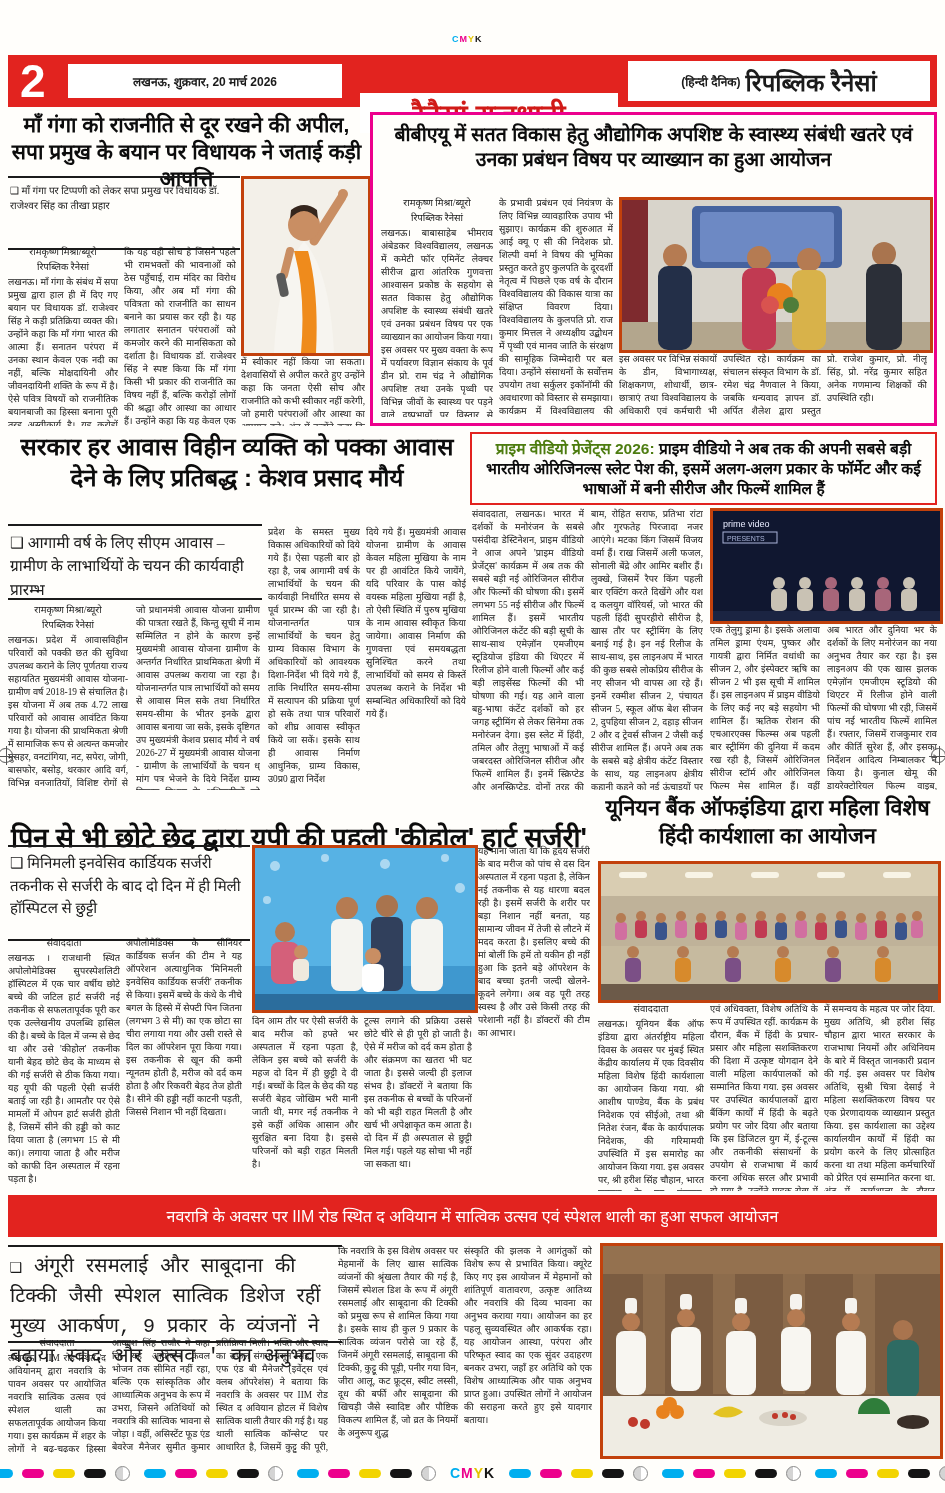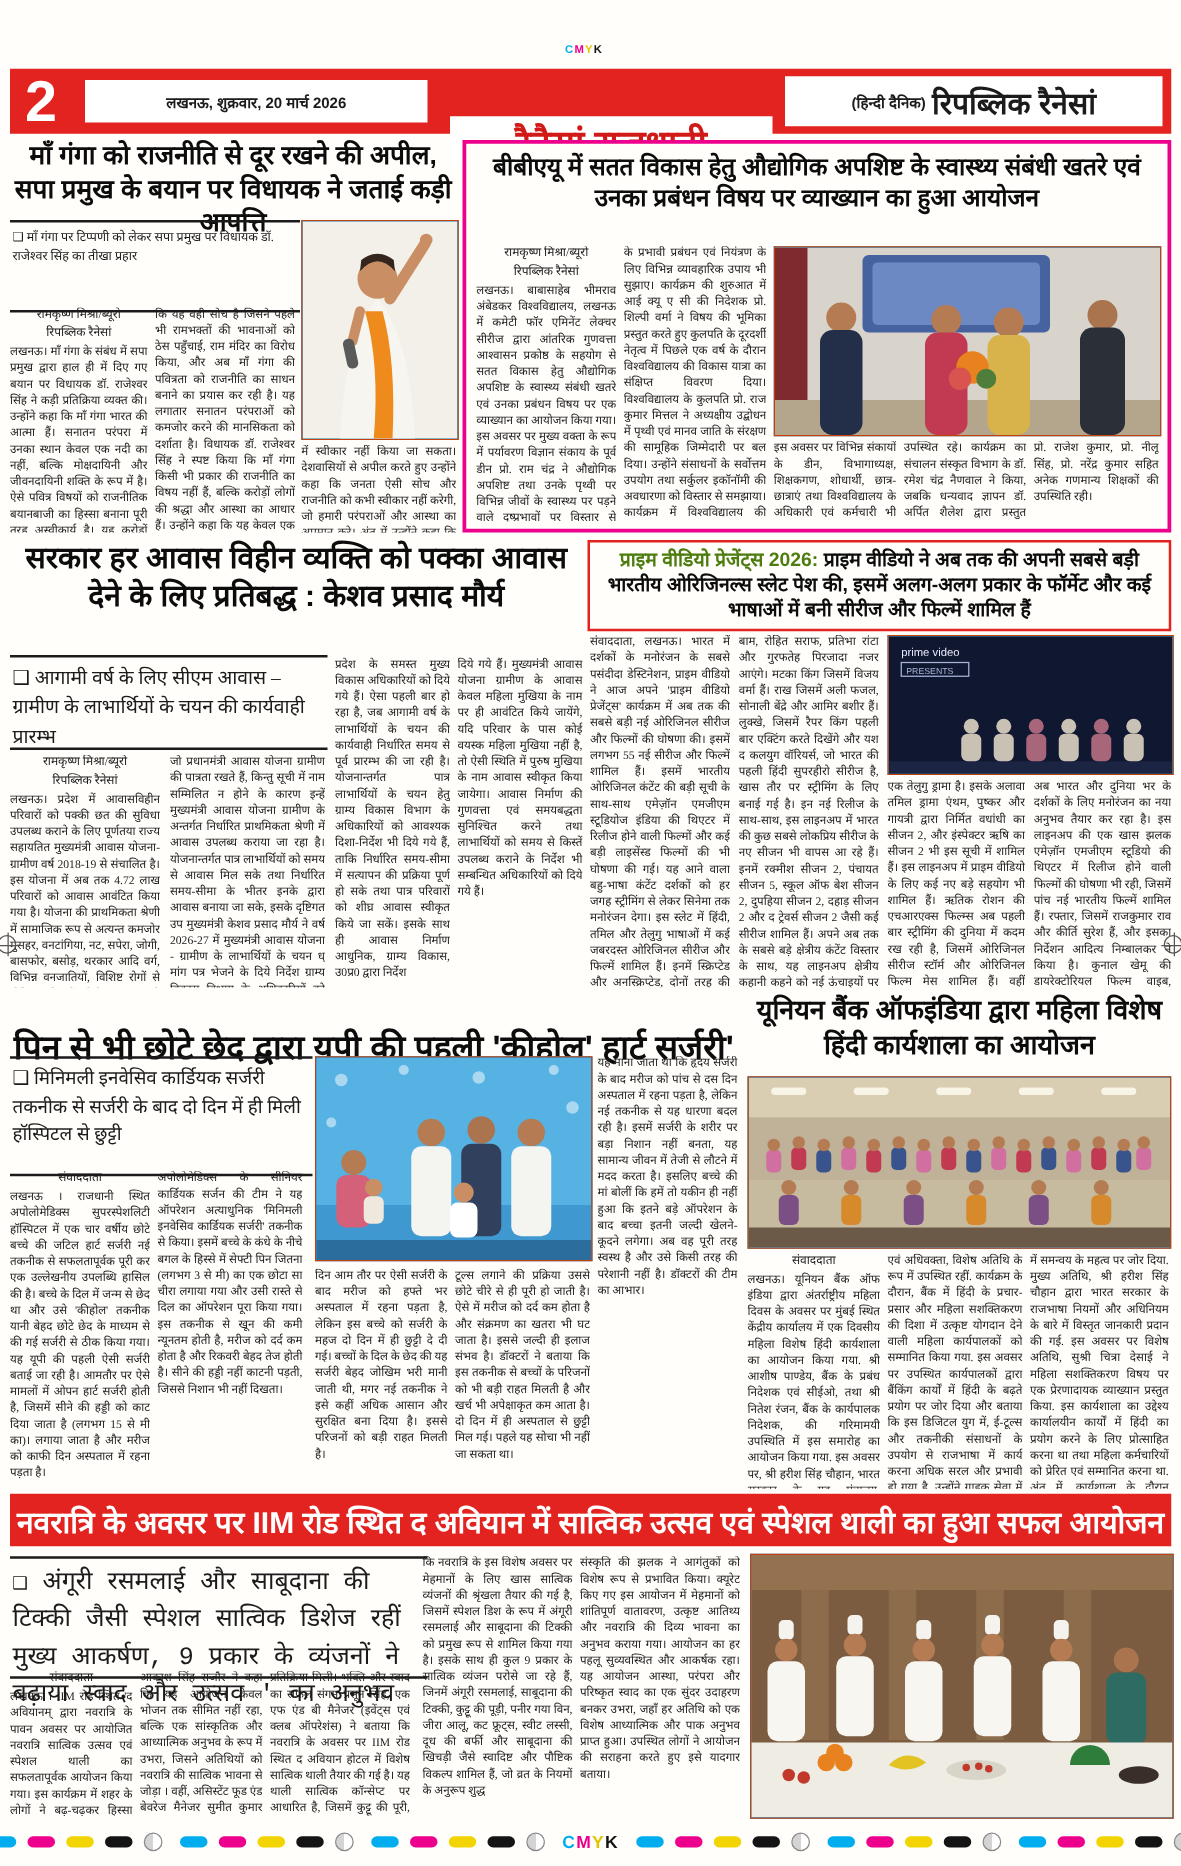--- a/index.html
+++ b/index.html
@@ -13,28 +13,28 @@
   #datebox{left:60px;top:9px;width:274px;height:34px;font-family:"Liberation Sans",sans-serif;font-weight:bold;font-size:12px;}
   #secbox{left:352px;top:6px;width:258px;height:40px;color:#d11a17;font-weight:bold;font-size:29px;font-family:"Liberation Sans",sans-serif;margin-top:32px;}
   #brandbox{left:620px;top:6px;width:302px;height:40px;font-family:"Liberation Sans",sans-serif;gap:5px;}
   #brandbox .pre{font-size:12px;font-weight:bold;}
   #brandbox .nm{font-size:24px;font-weight:bold;}
   
   .hl{font-family:"Liberation Sans",sans-serif;font-weight:bold;text-align:center;color:#0c0c0c;line-height:1.28;}
   .sub{font-size:10px;line-height:1.5;border-top:2px solid #1b1b1b;border-bottom:2px solid #1b1b1b;padding:5px 2px;}
   .bd{font-size:9.3px;line-height:1.4;text-align:justify;overflow:hidden;}
   .by{text-align:center;font-size:9.6px;line-height:1.35;margin-bottom:2px;}
-  .photo{border:1px solid #c2410c;overflow:hidden;background:#0ea5e9;}
+  .photo{border:3px solid #c2410c;overflow:hidden;background:#7dd3fc;}
   .photo svg{display:block;}
   
   #primehead{border:2px solid #e2231f;padding:5px 8px;font-size:15.5px;}
   #primehead .kick{color:#4d7c0f;}
   
   #iimbanner{background:#e2231f;color:#fff;height:42px;display:flex;align-items:center;justify-content:center;
-             font-family:"Liberation Sans",sans-serif;font-weight:bold;font-size:24px;}
+             font-family:"Liberation Sans",sans-serif;font-weight:normal;font-size:16px;}
   
   #bbau{border:3px solid #ec008c;background:#fffefb;}
   
   #strip{left:0;top:1458px;width:945px;height:30px;display:flex;align-items:center;justify-content:center;gap:14px;}
   .mkgrp{display:flex;align-items:center;gap:9px;}
   .mk{width:22px;height:9px;border-radius:5px;display:inline-block;}
   .mc{background:#00aeef}.mm{background:#ec008c}.my{background:#f2d400}.mkk{background:#141414}
   .half{width:13px;height:13px;border:1.5px solid #8a8a8a;border-radius:50%;background:linear-gradient(90deg,#d4d4d4 50%,#fff 50%);}
   .sq{width:10px;height:10px;background:#b9b9b9;}
   #cmyktxt,#cmyktop{font-family:"Liberation Sans",sans-serif;font-weight:bold;letter-spacing:1px;}

